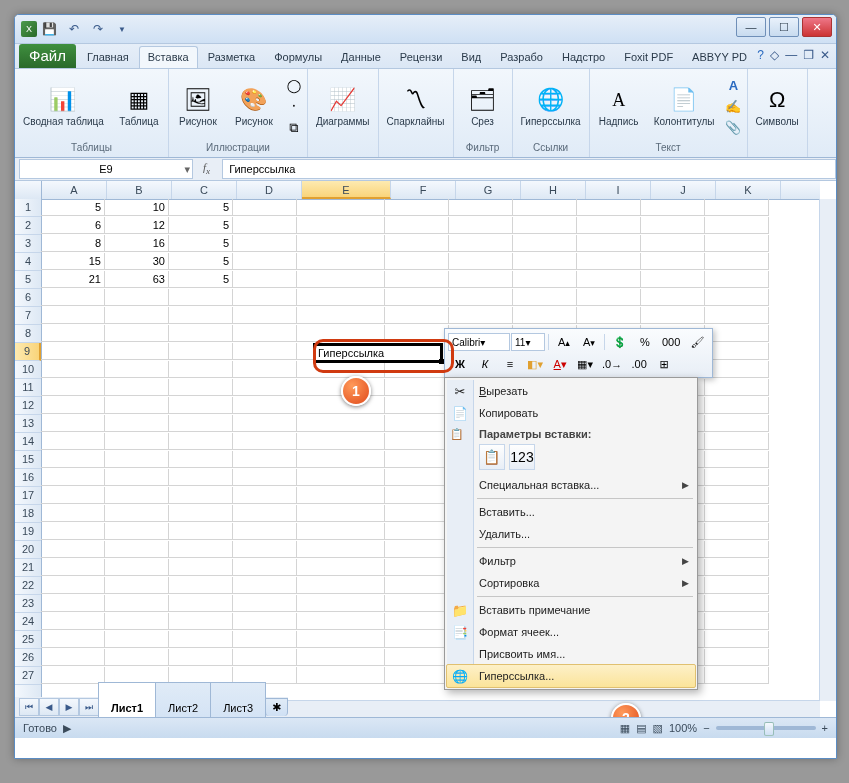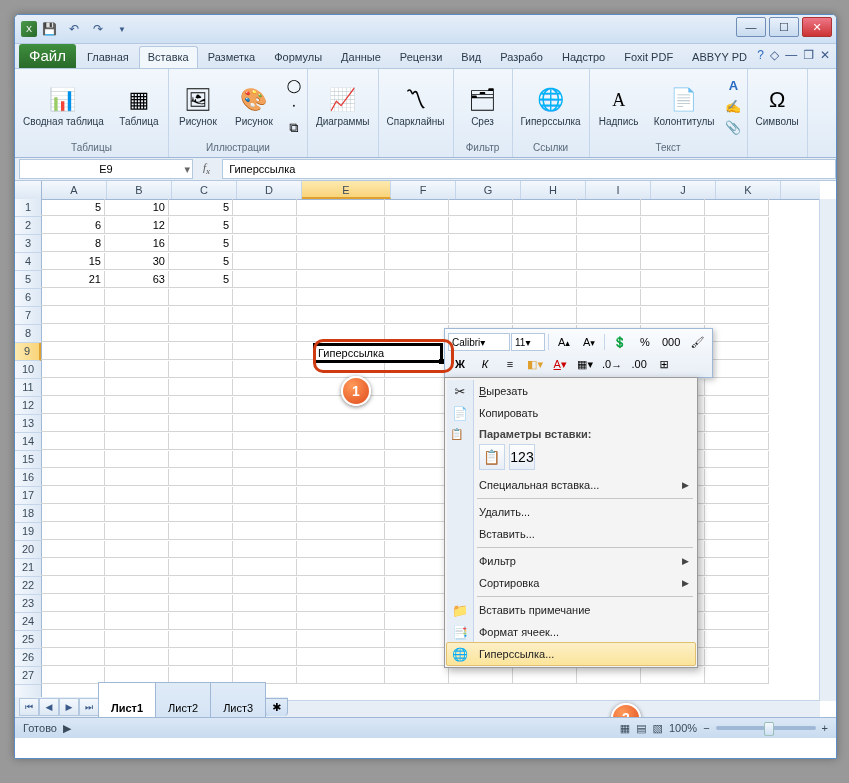--- a/index.html
+++ b/index.html
@@ -644,42 +644,45 @@
       <div class="cm-icons-row">
         <div class="pic">📋</div>
         <div class="pic">123</div>
       </div>
       <div class="cm-item">
             <span>Специальная вставка...</span>
             <span class="arrow">▶</span>
           </div>
       <div class="cm-sep"></div>
       <div class="cm-item">
+            <span>Вставить...</span>
+          </div>
+      <div class="cm-item">
             <span>Удалить...</span>
-          </div>
-      <div class="cm-item">
-            <span>Вставить...</span>
           </div>
       <div class="cm-sep"></div>
       <div class="cm-item">
             <span>Фильтр</span>
             <span class="arrow">▶</span>
           </div>
       <div class="cm-item">
             <span>Сортировка</span>
             <span class="arrow">▶</span>
           </div>
       <div class="cm-sep"></div>
       <div class="cm-item">
             <span class="ico">📁</span>
             <span>Вставить примечание</span>
           </div>
       <div class="cm-item">
             <span class="ico">📑</span>
             <span>Формат ячеек...</span>
+          </div>
+      <div class="cm-item">
+            <span>Присвоить имя...</span>
           </div>
       <div class="cm-item highlight">
             <span class="ico">🌐</span>
             <span>Гиперссылка...</span>
           </div>
     </div>
     <div class="callout" style="left:596px;top:522px">
           <span>2</span>
         </div>
 

